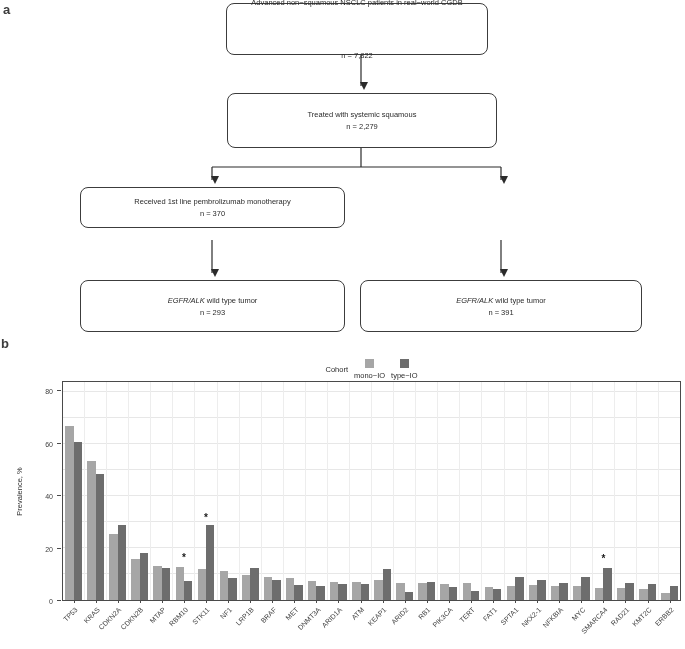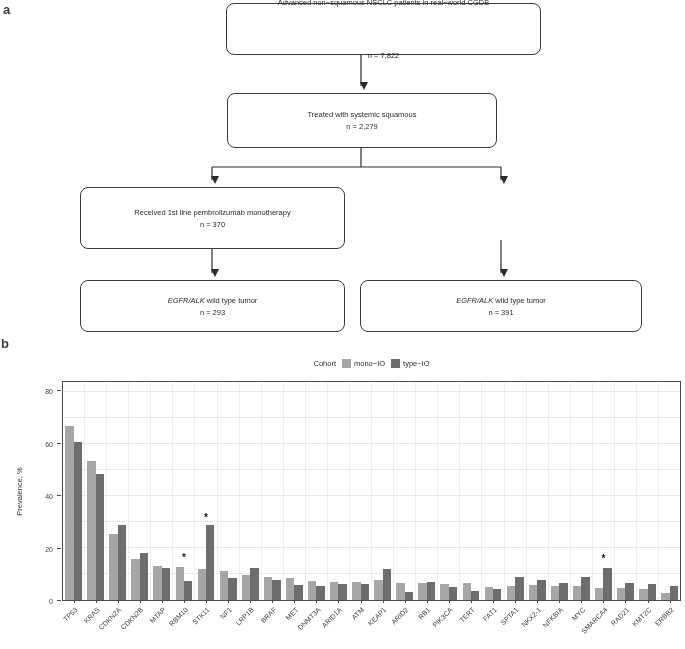--- a/index.html
+++ b/index.html
@@ -8,34 +8,34 @@
   #canvas { position:relative; width:685px; height:649px; background:#fff; overflow:hidden; }
 
   .panel-label { position:absolute; font-size:13px; font-weight:bold; color:#3d3d3d; }
   #label-a { left:3px; top:2px; }
   #label-b { left:1px; top:336px; }
 
   
   .fc-box { position:absolute; border:1.2px solid #3c3c3c; border-radius:8px; background:#fff;
             display:flex; flex-direction:column; align-items:center; justify-content:center;
             gap:3px; font-size:7.5px; color:#2b2b2b; text-align:center; line-height:1.2; }
-  #fc-box1 { left:226px; top:3px;   width:315px; height:52px;gap:44px; }
+  #fc-box1 { left:226px; top:3px;   width:262px; height:52px;gap:44px; }
   #fc-box2 { left:227px; top:93px;  width:270px; height:55px; }
-  #fc-box3 { left:80px;  top:187px; width:265px; height:62px; }
+  #fc-box3 { left:80px;  top:187px; width:265px; height:41px; }
   #fc-box4 { left:360px; top:187px; width:282px; height:53px; }
   #fc-box5 { left:80px;  top:280px; width:265px; height:52px; }
   #fc-box6 { left:360px; top:280px; width:282px; height:52px; }
   .gene-italic { font-style:italic; }
   #fc-arrows { position:absolute; left:0; top:0; width:685px; height:349px; pointer-events:none; }
 
   
   #legend { position:absolute; left:62px; top:359px; width:619px; display:flex;
             align-items:center; justify-content:center; gap:6px; font-size:7.5px; color:#2b2b2b; }
   .legend-key { width:9px; height:9px; display:inline-block; }
-  .legend-item { display:flex; align-items:center; gap:3px; }
+  .legend-item { display:flex; align-items:center; gap:3px;flex-direction:column; }
 
   #plot { position:absolute; left:62px; top:381px; width:619px; height:220px;
           border:1px solid #4a4a4a; display:flex; align-items:flex-end; background:#fff; }
   .hgrid { position:absolute; left:0; width:100%; height:1px; background:#e7e7e7; z-index:0; }
   .cat-group { position:relative; flex:1 1 0; height:100%; display:flex; align-items:flex-end;
                justify-content:center; border-right:1px solid #ededed; z-index:1; }
   .cat-group:last-child { border-right:none; }
   .bar { width:40%; display:inline-block; }
   .sig-star { position:absolute; left:50%; transform:translateX(-50%); font-size:10px;
               font-weight:bold; color:#1a1a1a; line-height:0.5; }

